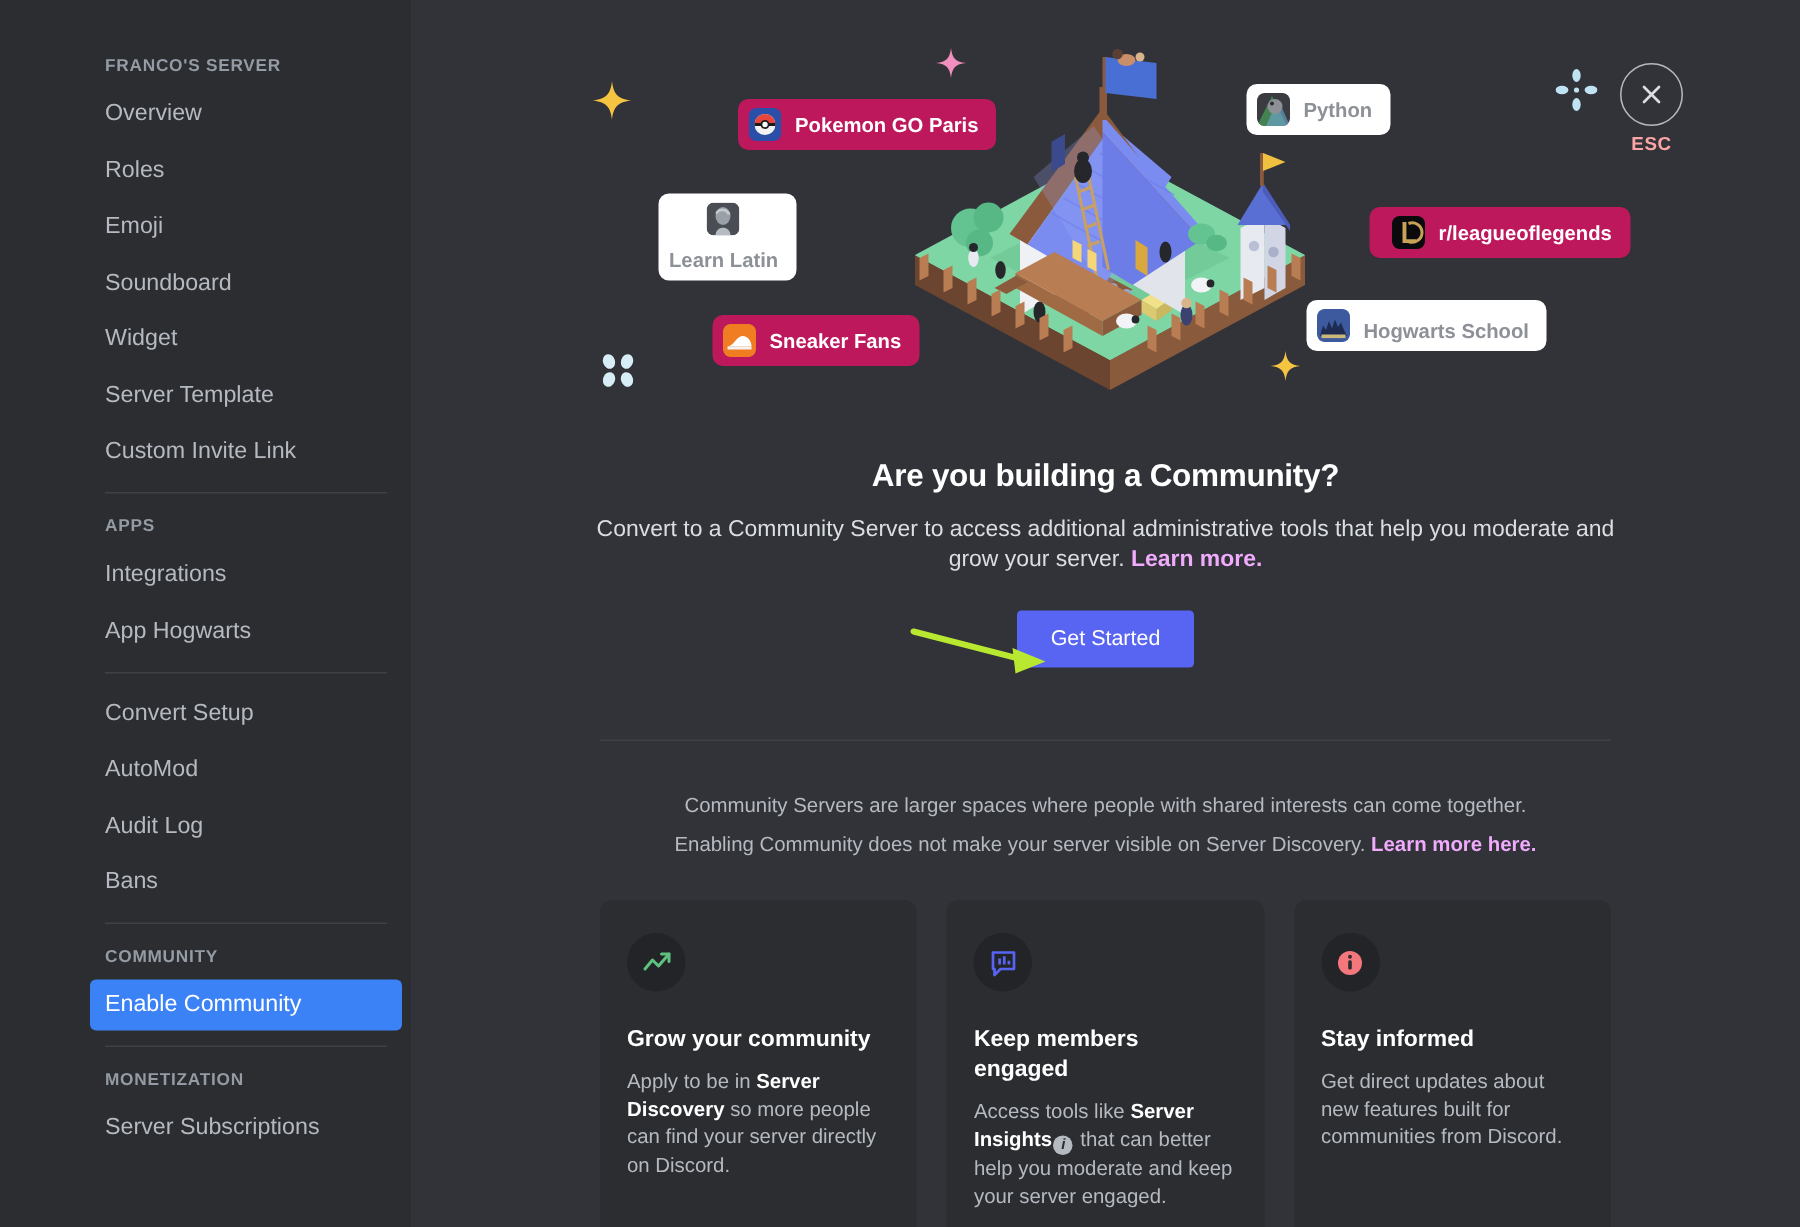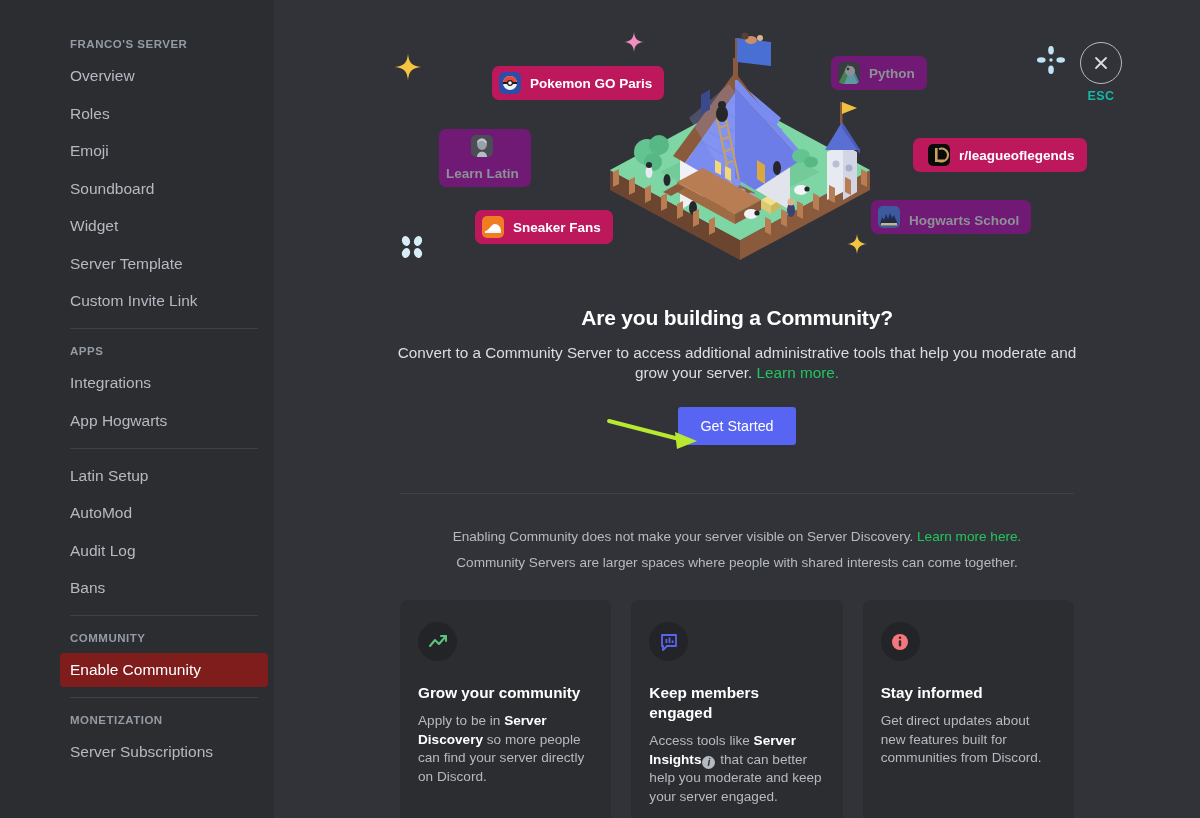--- a/index.html
+++ b/index.html
@@ -25,21 +25,21 @@
     font-size:11.5px; font-weight:bold; letter-spacing:.5px;
     color:#949ba4; text-transform:uppercase;
     padding:6px 10px 6px 10px; margin-bottom:3px;
   }
   .sb-item {
     font-size:15.5px; color:#b5bac1;
     padding:7px 10px; border-radius:4px;
     margin-bottom:3.5px; line-height:20px;
     cursor:pointer; white-space:nowrap;
   }
-  .sb-item.active { background:#7f1d1d; color:#ffffff; font-weight:500; }
+  .sb-item.active { background:#3b82f6; color:#ffffff; font-weight:500; }
   .sb-divider {
     height:1px; background:#3f4147;
     margin:10px 10px 10px 10px;
   }
 
   
   .main {
     flex:1; height:818px; position:relative;
     padding:0; overflow:hidden;
   }
@@ -55,62 +55,62 @@
     cursor:pointer; z-index:20;
   }
   .esc-circle {
     width:42px; height:42px; border-radius:50%;
     border:1.6px solid #b5bac1;
     display:flex; align-items:center; justify-content:center;
   }
   .esc-circle svg { display:block; }
   .esc-label {
     margin-top:5px; font-size:12.5px; font-weight:bold;
-    color:#14b8a6; letter-spacing:.4px;
+    color:#fca5a5; letter-spacing:.4px;
   }
 
   
   .hero {
     position:relative; height:262px; width:700px; margin:0 auto;
   }
   .house-wrap {
     position:absolute; left:218px; top:8px;
     width:270px; height:250px;
   }
 
   
   .badge {
     position:absolute; display:flex; align-items:center;
     border-radius:7px; padding:6px 12px 6px 7px;
     white-space:nowrap; gap:9px; cursor:pointer;
   }
   .badge.bright { background:#be185d;margin-top:10px; }
   .badge.bright .badge-label { color:#ffffff; font-weight:bold; font-size:13.5px; }
-  .badge.dim { background:#701a75; }
+  .badge.dim { background:#ffffff; }
   .badge.dim .badge-label { color:#8d9096; font-weight:bold; font-size:13.5px; }
   .badge-ico {
     width:22px; height:22px; border-radius:5px;
     flex:0 0 22px; overflow:hidden; position:relative;
   }
 
   
   .spark { position:absolute; }
 
   
   .headline {
     text-align:center; color:#ffffff;
     font-size:21px; font-weight:bold; letter-spacing:-.2px;
     margin-top:20px;
   }
   .subtitle {
     text-align:center; color:#dbdee1;
     font-size:15.3px; line-height:20px;
     margin-top:13px; padding:0 8px;
   }
-  .link { color:#22c55e; text-decoration:none; cursor:pointer; }
+  .link { color:#f0abfc; text-decoration:none; cursor:pointer;font-weight:bold; }
 
   .cta-row {
     display:flex; justify-content:center; align-items:center;
     margin-top:24px; position:relative;
   }
   .btn-primary {
     background:#5865f2; color:#ffffff;
     border:none; border-radius:3px;
     font-size:14.3px; font-weight:500;
     padding:10px 22px; cursor:pointer;
@@ -176,21 +176,21 @@
       <div class="sb-item">Emoji</div>
       <div class="sb-item">Soundboard</div>
       <div class="sb-item">Widget</div>
       <div class="sb-item">Server Template</div>
       <div class="sb-item">Custom Invite Link</div>
       <div class="sb-divider"></div>
       <div class="sb-header">APPS</div>
       <div class="sb-item">Integrations</div>
       <div class="sb-item">App Hogwarts</div>
       <div class="sb-divider"></div>
-      <div class="sb-item">Latin Setup</div>
+      <div class="sb-item">Convert Setup</div>
       <div class="sb-item">AutoMod</div>
       <div class="sb-item">Audit Log</div>
       <div class="sb-item">Bans</div>
       <div class="sb-divider"></div>
       <div class="sb-header">COMMUNITY</div>
       <div class="sb-item active">Enable Community</div>
       <div class="sb-divider"></div>
       <div class="sb-header">MONETIZATION</div>
       <div class="sb-item">Server Subscriptions</div>
     </div>
@@ -454,25 +454,25 @@
       <svg class="arrow-annotation" width="120" height="40" viewBox="0 0 120 40">
         <path d="M4 8 L78 27" stroke="#b9e830" stroke-width="4" fill="none" stroke-linecap="round"></path>
         <polygon points="92,28 70,19 72,36" fill="#b9e830"></polygon>
       </svg>
       <button class="btn-primary">Get Started</button>
     </div>
 
     <div class="hr"></div>
 
     <div class="blurb">
+      <div>Community Servers are larger spaces where people with shared interests can come together.</div>
       <div>
         <span>Enabling Community does not make your server visible on Server Discovery.</span>
         <a class="link">Learn more here.</a>
       </div>
-      <div>Community Servers are larger spaces where people with shared interests can come together.</div>
     </div>
 
     <div class="cards" id="cards-container">
         <div class="card">
           <div class="card-ico">
             <svg width="20" height="20" viewBox="0 0 20 20">
               <path d="M2 14 L7 8 L11 12 L18 4" stroke="#5ec27e" stroke-width="2" fill="none" stroke-linecap="round" stroke-linejoin="round"></path>
               <path d="M13 4 L18 4 L18 9" stroke="#5ec27e" stroke-width="2" fill="none" stroke-linecap="round" stroke-linejoin="round"></path>
             </svg>
           </div>

